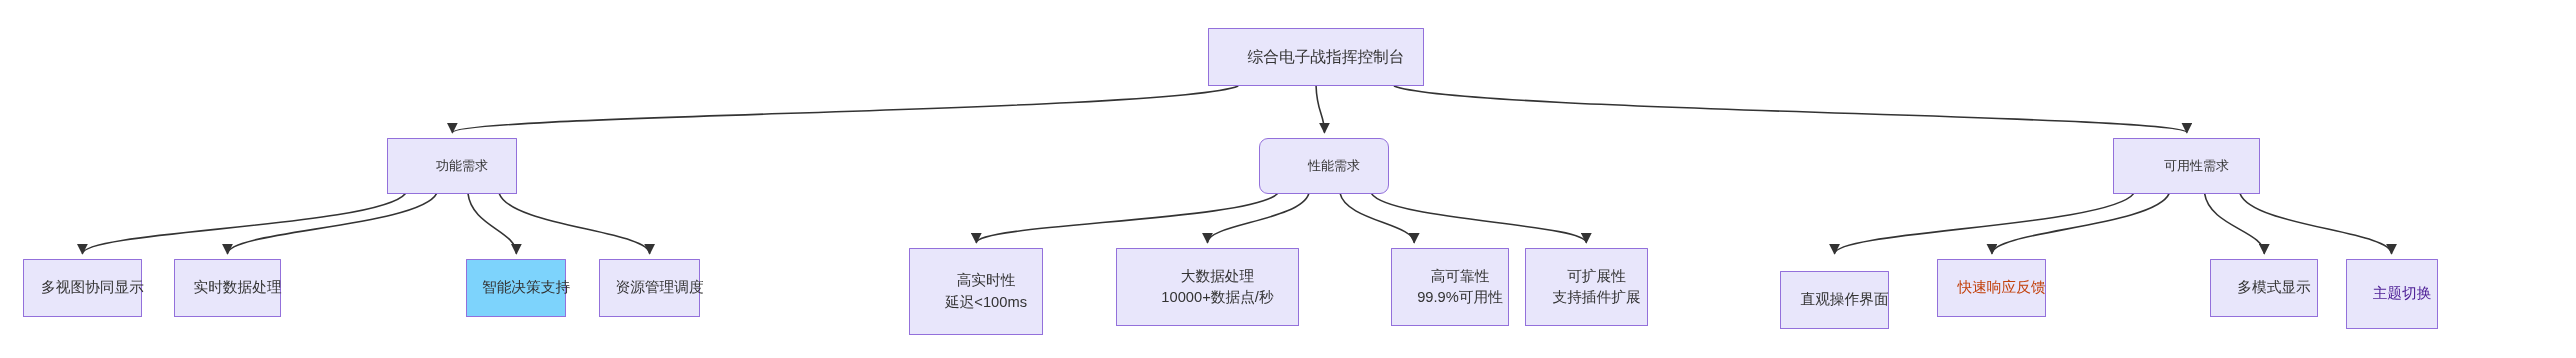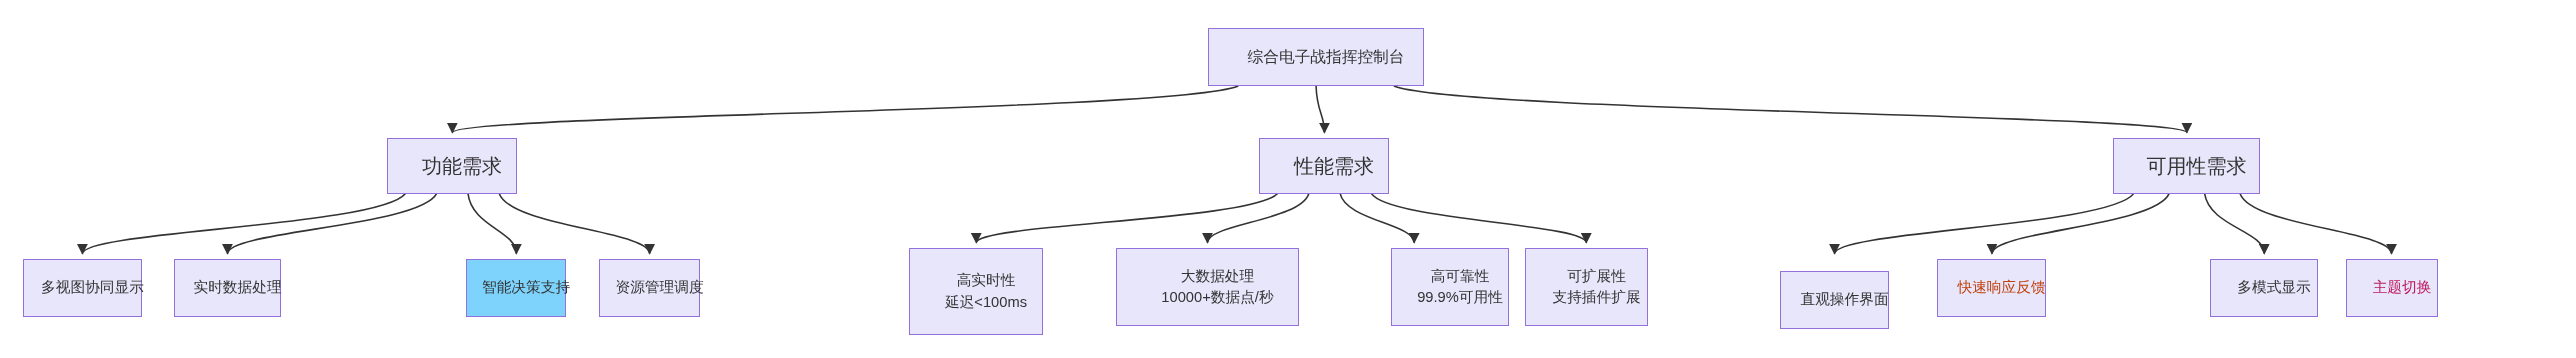--- a/index.html
+++ b/index.html
@@ -40,21 +40,21 @@
     white-space: nowrap;
     padding-left: 20px;
   }
   .node .line {
     display: block;
   }
   .node.root {
     font-size: 15.7px;
   }
   .node.branch {
-    font-size: 20px;
+    font-size: 13px;
   }
   .node.leaf {
     font-size: 14.7px;
   }
   .node.leaf.two-line .line {
     line-height: 1.45;
   }
 </style>
 </head>
 <body>
@@ -84,21 +84,21 @@
         <path d="M 4268.66 369 C 4291.7672 432.25, 4557.5 440.3, 4557.5 484" fill="none" stroke="#333333" stroke-width="3" marker-end="url(#arrow)"></path>
       </g>
   </svg>
   <div id="node-layer">
       <div class="node root" style="left: 1208px; top: 28px; width: 216px; height: 58px; background: rgb(232, 230, 251); border-color: rgb(147, 112, 219); color: rgb(51, 51, 51);">
         <span class="line">综合电子战指挥控制台</span>
       </div>
       <div class="node branch" style="left: 387px; top: 138px; width: 130px; height: 56px; background: rgb(232, 230, 251); border-color: rgb(147, 112, 219); color: rgb(51, 51, 51);">
         <span class="line">功能需求</span>
       </div>
-      <div class="node branch" style="left: 1259px; top: 138px; width: 130px; height: 56px; background: rgb(232, 230, 251); border-color: rgb(147, 112, 219); color: rgb(51, 51, 51);">
+      <div class="node branch" style="left: 1259px; top: 138px; width: 130px; height: 56px; background: rgb(232, 230, 251); border-color: rgb(147, 112, 219); color: rgb(51, 51, 51); border-radius: 9px;">
         <span class="line">性能需求</span>
       </div>
       <div class="node branch" style="left: 2113px; top: 138px; width: 147px; height: 56px; background: rgb(232, 230, 251); border-color: rgb(147, 112, 219); color: rgb(51, 51, 51);">
         <span class="line">可用性需求</span>
       </div>
       <div class="node leaf" style="left: 23px; top: 259px; width: 119px; height: 58px; background: rgb(232, 230, 251); border-color: rgb(147, 112, 219); color: rgb(51, 51, 51);">
         <span class="line">多视图协同显示</span>
       </div>
       <div class="node leaf" style="left: 174px; top: 259px; width: 107px; height: 58px; background: rgb(232, 230, 251); border-color: rgb(147, 112, 219); color: rgb(51, 51, 51);">
         <span class="line">实时数据处理</span>
@@ -127,18 +127,18 @@
       </div>
       <div class="node leaf" style="left: 1780px; top: 271px; width: 109px; height: 58px; background: rgb(232, 230, 251); border-color: rgb(147, 112, 219); color: rgb(51, 51, 51);">
         <span class="line">直观操作界面</span>
       </div>
       <div class="node leaf" style="left: 1937px; top: 259px; width: 109px; height: 58px; background: rgb(232, 230, 251); border-color: rgb(147, 112, 219); color: #c2410c;">
         <span class="line">快速响应反馈</span>
       </div>
       <div class="node leaf" style="left: 2210px; top: 259px; width: 108px; height: 58px; background: rgb(232, 230, 251); border-color: rgb(147, 112, 219); color: rgb(51, 51, 51);">
         <span class="line">多模式显示</span>
       </div>
-      <div class="node leaf" style="left: 2346px; top: 259px; width: 92px; height: 58px; background: rgb(232, 230, 251); border-color: rgb(147, 112, 219); color: #be185d;">
+      <div class="node leaf" style="left: 2346px; top: 259px; width: 92px; height: 70px; background: rgb(232, 230, 251); border-color: rgb(147, 112, 219); color: #4c1d95;">
         <span class="line">主题切换</span>
       </div>
     </div>
 </div>
 
 
 </body></html>

